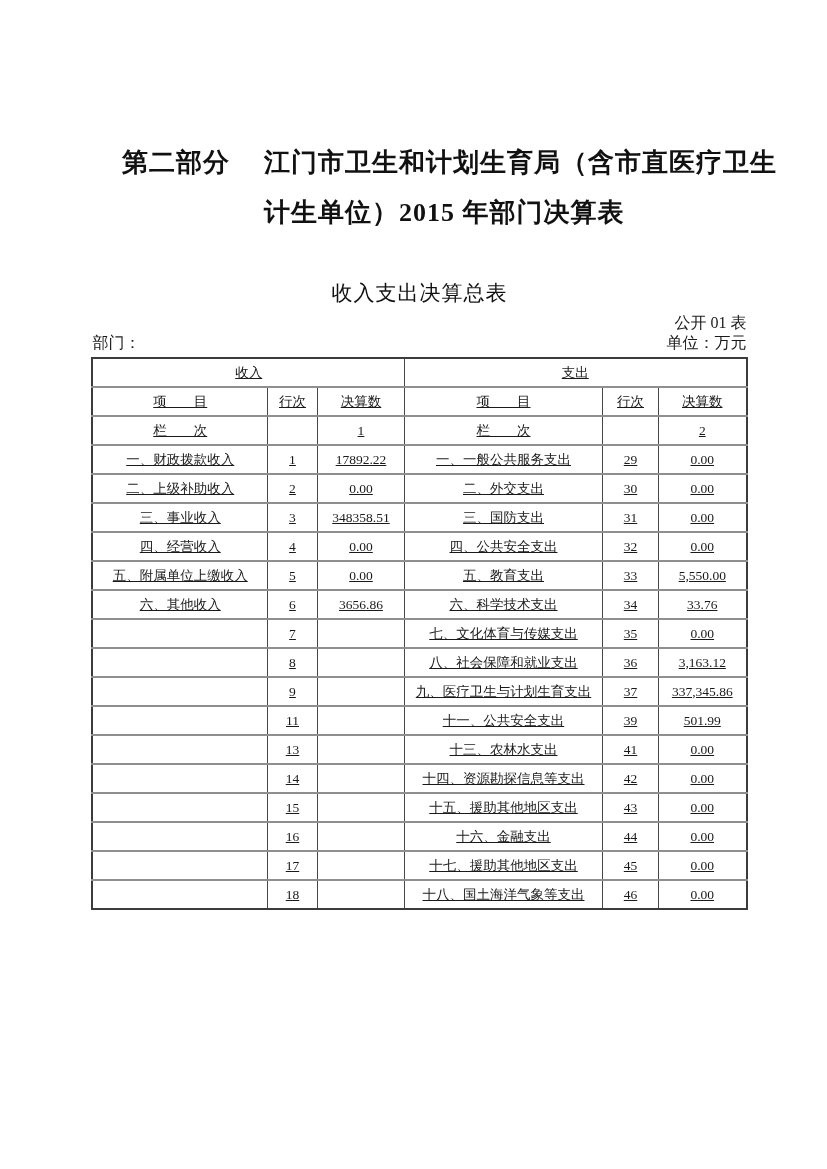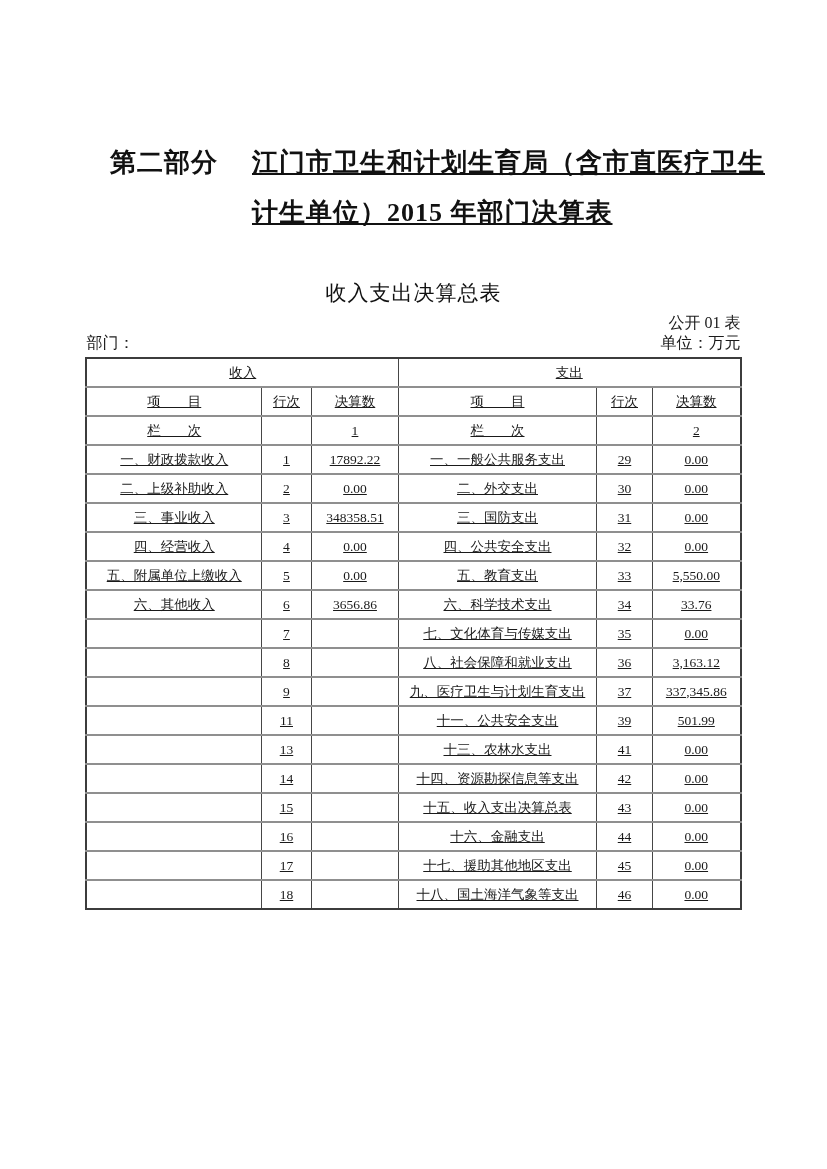--- a/index.html
+++ b/index.html
@@ -7,34 +7,35 @@
   body {
     width: 827px; height: 1169px;
     font-family: "Liberation Serif", "DejaVu Serif", serif;
     color: #1a1a1a;
   }
   .page {
     position: relative;
     width: 827px; height: 1088px;
     background: #ffffff;
     overflow: hidden;
+    padding-left: 12px;
   }
   
   .doc-title {
     display: flex;
     align-items: flex-start;
     padding-left: 110px;
     margin-top: 138px;
     font-weight: bold;
     font-size: 26px;
     letter-spacing: 1px;
     color: #111;
   }
   .title-prefix { line-height: 50px; margin-right: 34px; white-space: nowrap; }
-  .title-main .tline { display: block; line-height: 50px; white-space: nowrap; text-decoration: underline; }
+  .title-main .tline { display: block; line-height: 50px; white-space: nowrap; }
   
   .subtitle {
     margin-top: 40px;
     text-align: center;
     font-weight: normal;
     font-size: 21px;
     letter-spacing: 1px;
     line-height: 30px;
     color: #111;
   }
@@ -212,21 +213,21 @@
           <td>14</td>
           <td></td>
           <td>十四、资源勘探信息等支出</td>
           <td>42</td>
           <td>0.00</td>
         </tr>
         <tr>
           <td></td>
           <td>15</td>
           <td></td>
-          <td>十五、收入支出决算总表</td>
+          <td>十五、援助其他地区支出</td>
           <td>43</td>
           <td>0.00</td>
         </tr>
         <tr>
           <td></td>
           <td>16</td>
           <td></td>
           <td>十六、金融支出</td>
           <td>44</td>
           <td>0.00</td>

